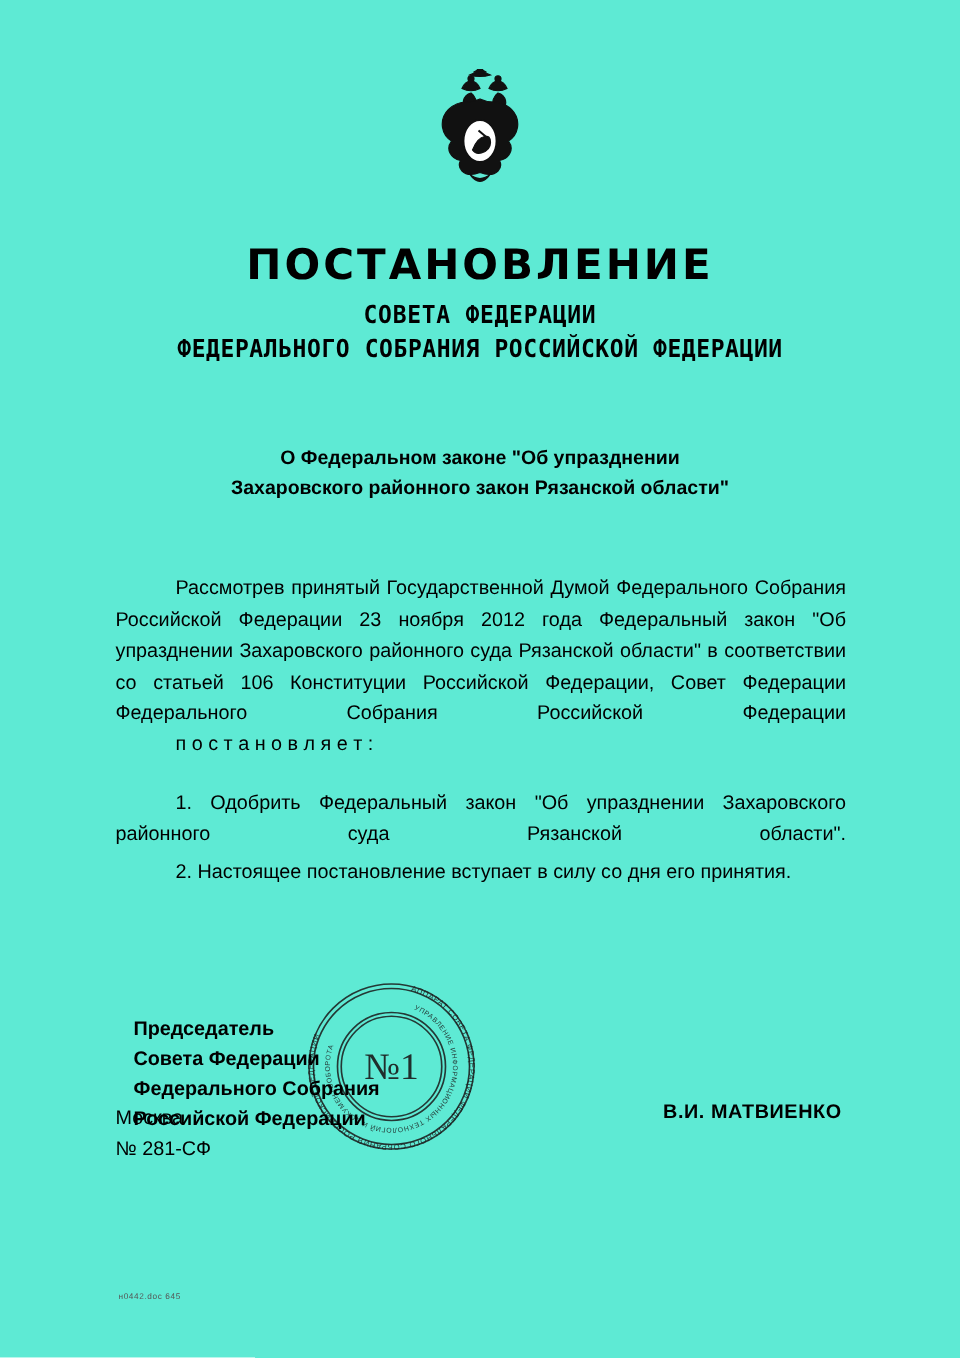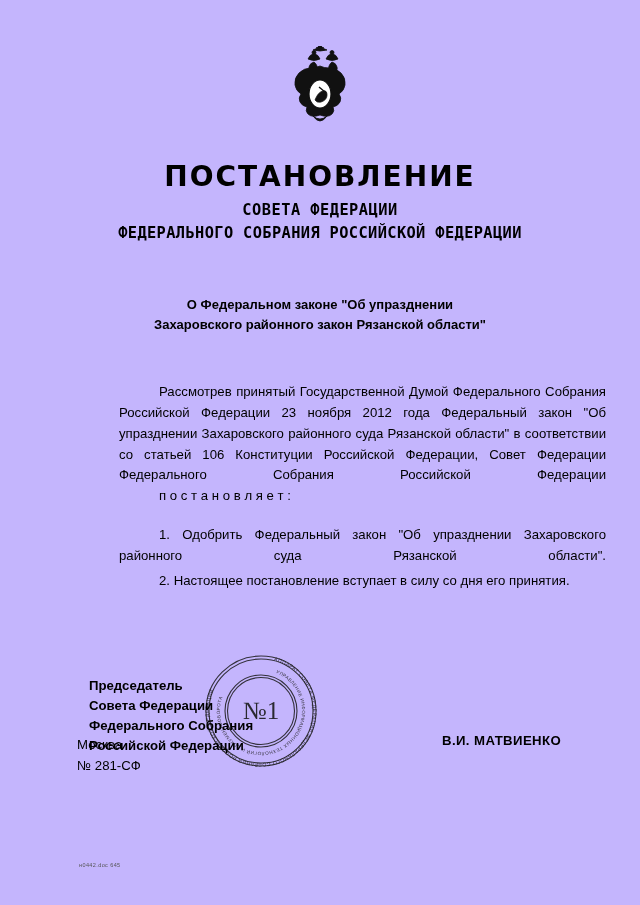--- a/index.html
+++ b/index.html
@@ -12,21 +12,21 @@
     height: 905px;
     font-family: "Liberation Sans", sans-serif;
     color: #000000;
     position: relative;
     overflow: hidden;
   }
   .page {
     position: relative;
     width: 640px;
     height: 905px;
-    background: #c4b5fd;
+    background: #5eead4;
   }
 
   
   .emblem-wrap {
     position: absolute;
     top: 46px;
     left: 0;
     width: 640px;
     text-align: center;
   }
@@ -82,21 +82,20 @@
   }
 
   
   .body-block {
     position: absolute;
     top: 382px;
     left: 77px;
     width: 487px;
     font-size: 13.2px;
     line-height: 1.58;
-    margin-left: 42px;
   }
   .para {
     margin: 0 0 0 0;
     text-align: justify;
     text-indent: 40px;
   }
   .para.j {
     text-align-last: justify;
   }
   .gap-1 { height: 18px; }

